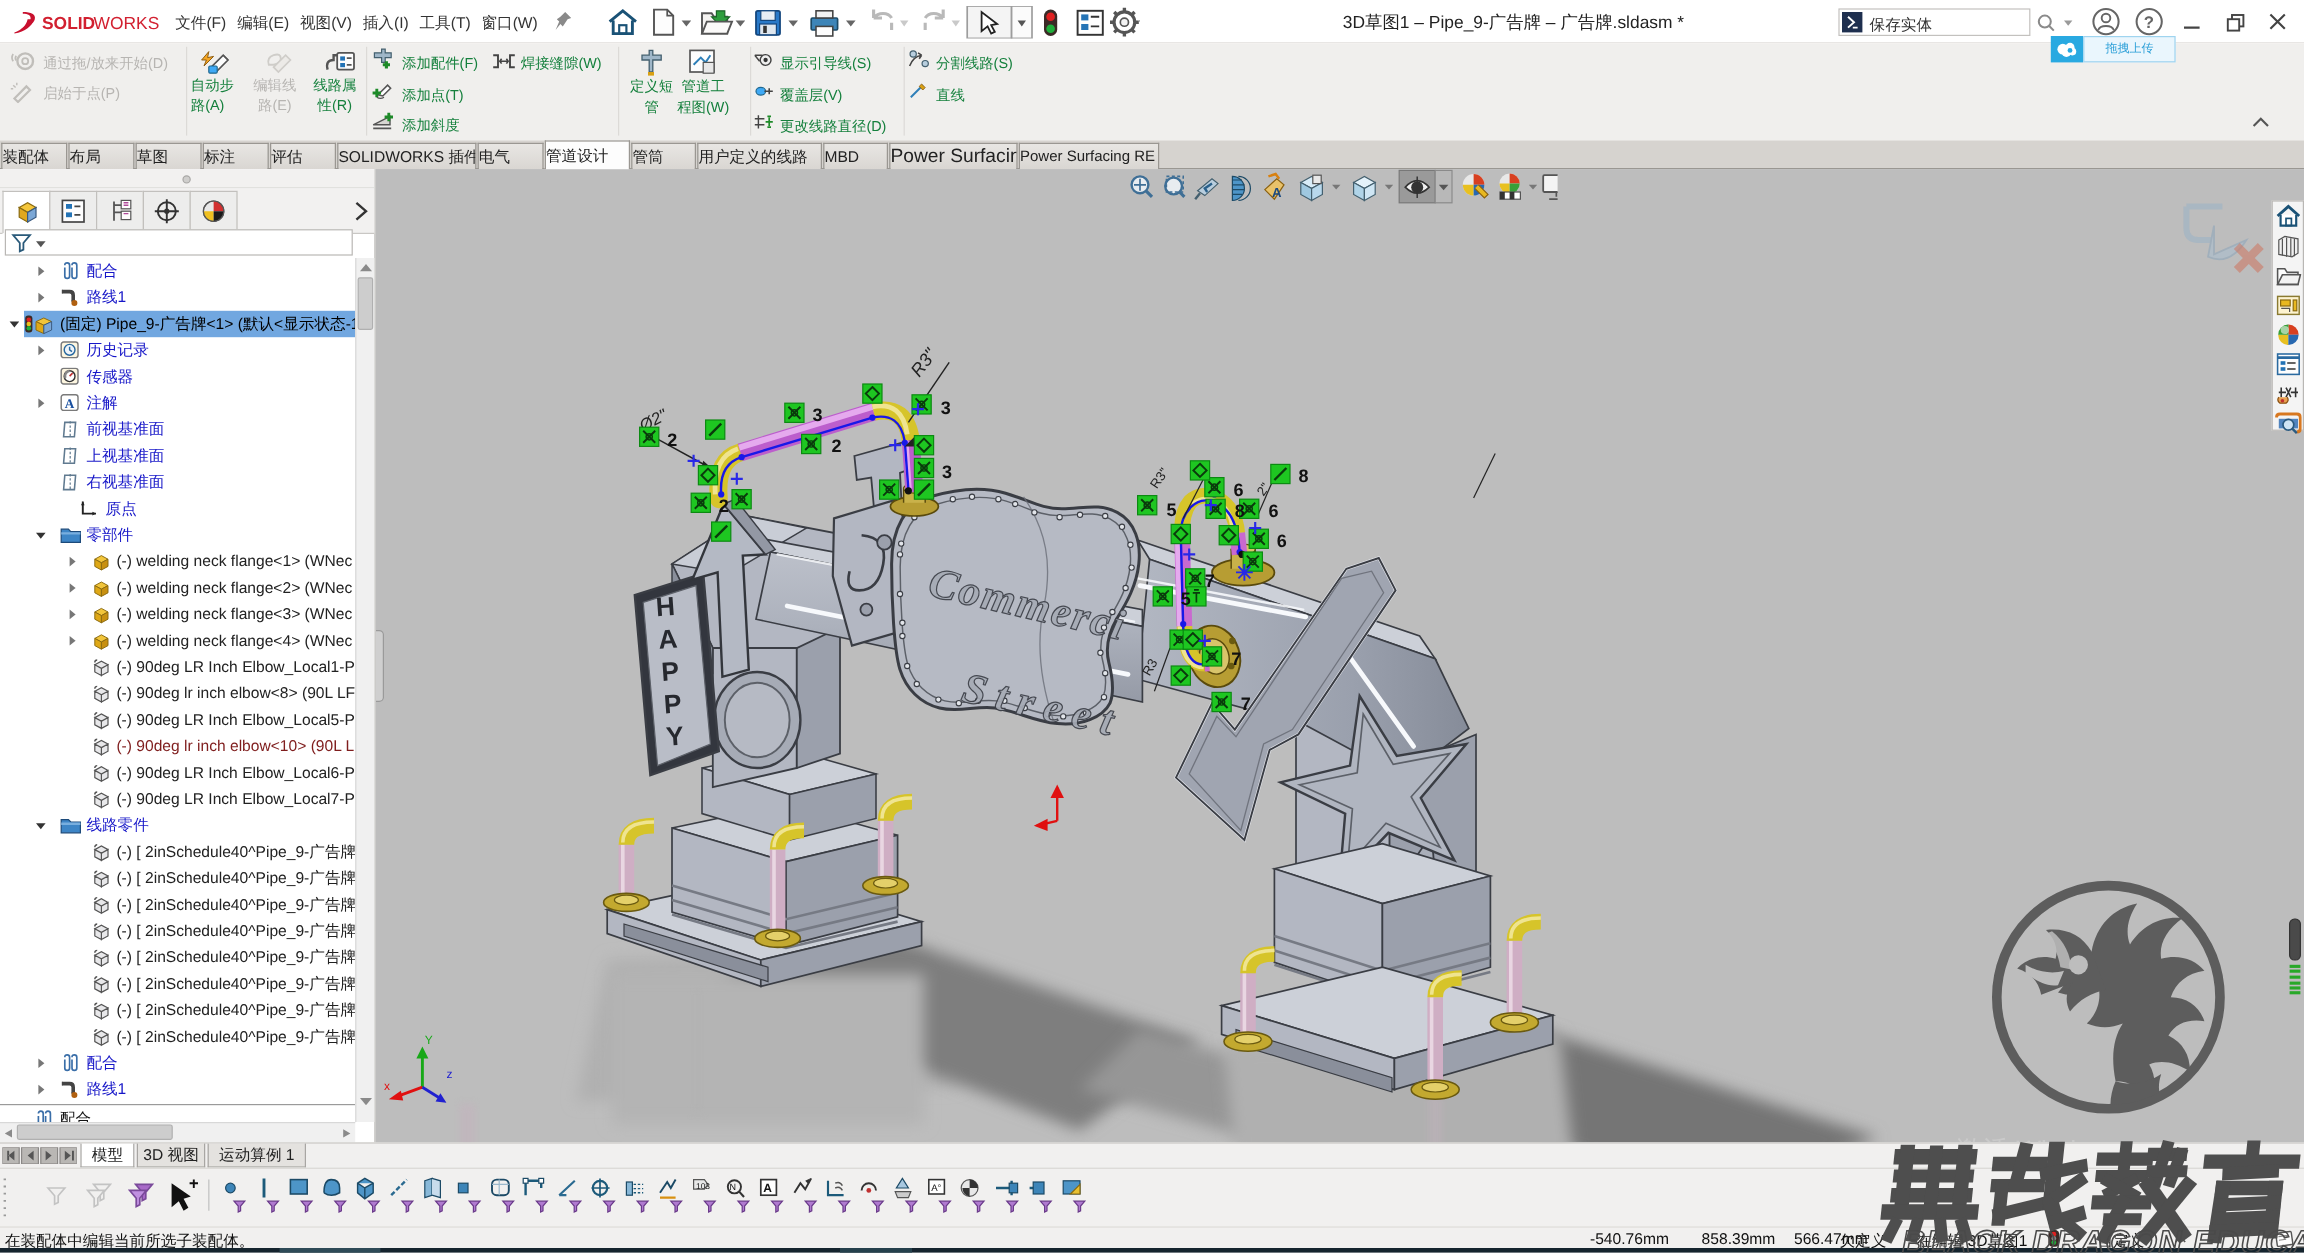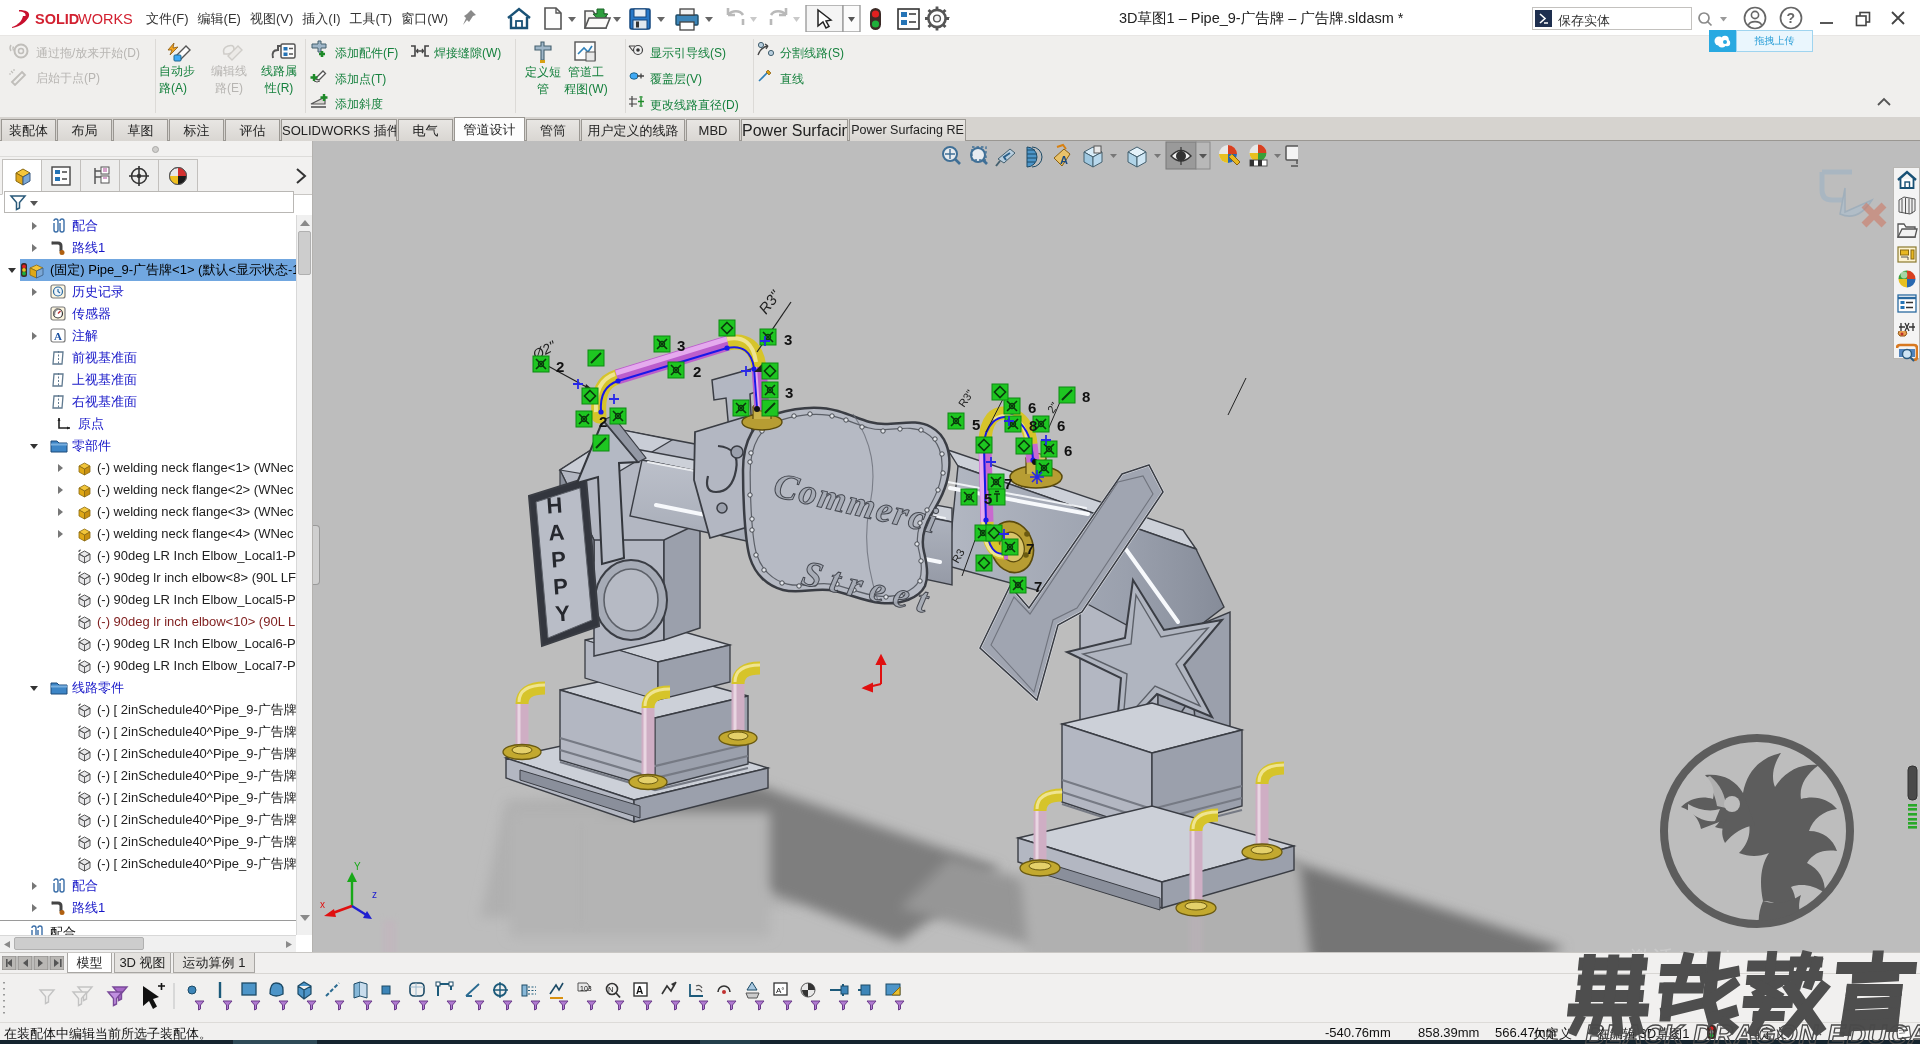--- a/index.html
+++ b/index.html
@@ -9,21 +9,21 @@
 
 #titlebar{left:0;top:0;width:1920px;height:36px;background:#fff;border-bottom:1px solid #e8e6e4}
 .menu{font-size:13px;color:#333}
 
 #ribbon{left:0;top:36px;width:1920px;height:81px;background:#f0efed}
 #ribbon .vsep{position:absolute;top:3px;height:74px;width:1px;background:#dcdad7}
 .rlabel{font-size:12px;color:#15803d;white-space:nowrap}
 .rgray{color:#b7b5b2}
 
 #tabstrip{left:0;top:117px;width:1920px;height:24px;background:#d6d3cf;border-bottom:1px solid #9a9792}
-.ctab{position:absolute;top:2px;height:22px;border:1px solid #9a9792;border-bottom:none;background:linear-gradient(#e8e6e3,#d9d6d2);font-size:13px;color:#222;text-align:center;line-height:21px;white-space:nowrap;overflow:hidden}
+.ctab{position:absolute;top:2px;height:22px;border:1px solid #9a9792;border-bottom:none;background:linear-gradient(#e8e6e3,#d9d6d2);font-size:13px;color:#222;text-align:left;line-height:21px;white-space:nowrap;overflow:hidden}
 .ctab.active{background:#fdfdfd;top:0;height:24px;line-height:23px;z-index:2}
 
 #leftpanel{left:0;top:141px;width:313px;height:811px;background:#fff;border-right:1px solid #b4b2af}
 #lp-handle{left:0;top:0;width:312px;height:16px;background:#f2f1f0;border-bottom:1px solid #dddcda}
 #lp-tabs{left:0;top:16px;width:312px;height:38px;background:#f2f1f0;border-bottom:1px solid #c9c7c4}
 .lptab{position:absolute;top:2px;width:40px;height:36px;border:1px solid #c2c0bd;background:#ededec}
 .lptab.active{background:#fff;border-bottom:1px solid #fff}
 #lp-filter{left:4px;top:50px;width:290px;height:22px;border:1px solid #b9b7b4;background:#fff}
 #tree{left:0;top:74px;width:296px;height:720px;background:#fff;overflow:hidden}
 .trow{position:absolute;height:22px;font-size:13px;white-space:nowrap;line-height:22px;color:#1616c8}
@@ -913,21 +913,21 @@
           </svg>
           <span class="abs" style="left:72px">上视基准面</span>
         </div>
       <div class="trow" style="left:0;top:176px;width:296px">
           <svg class="abs" style="left:50px;top:3px" width="17" height="16" viewBox="0 0 17 16">
             <path d="M4 2 L13 2 L12 14 L3 14 Z" fill="none" stroke="#607a90" stroke-width="1.3"></path>
             <path d="M8.5 1 L8.5 15" stroke="#607a90" stroke-width="1" stroke-dasharray="2 1.5"></path>
           </svg>
           <span class="abs" style="left:72px">右视基准面</span>
         </div>
-      <div class="trow" style="left:6px;top:198px;width:244px">
+      <div class="trow" style="left:16px;top:198px;width:244px">
           <svg class="abs" style="left:50px;top:3px" width="17" height="16" viewBox="0 0 17 16">
             <path d="M3 2 L3 12 L14 12" fill="none" stroke="#222" stroke-width="1.6"></path>
             <path d="M3 2 L1.5 5 L4.5 5 Z M14 12 L11 10.5 L11 13.5 Z" fill="#222"></path>
           </svg>
           <span class="abs" style="left:72px">原点</span>
         </div>
       <div class="trow" style="left:0;top:220px;width:296px">
           <span class="tar arD" style="left:30px;top:9px"></span>
           <svg class="abs" style="left:50px;top:3px" width="18" height="16" viewBox="0 0 18 16">
             <path d="M1 3 L7 3 L9 5 L17 5 L17 14 L1 14 Z" fill="#3d85c6" stroke="#1c4a7a" stroke-width="1"></path>

